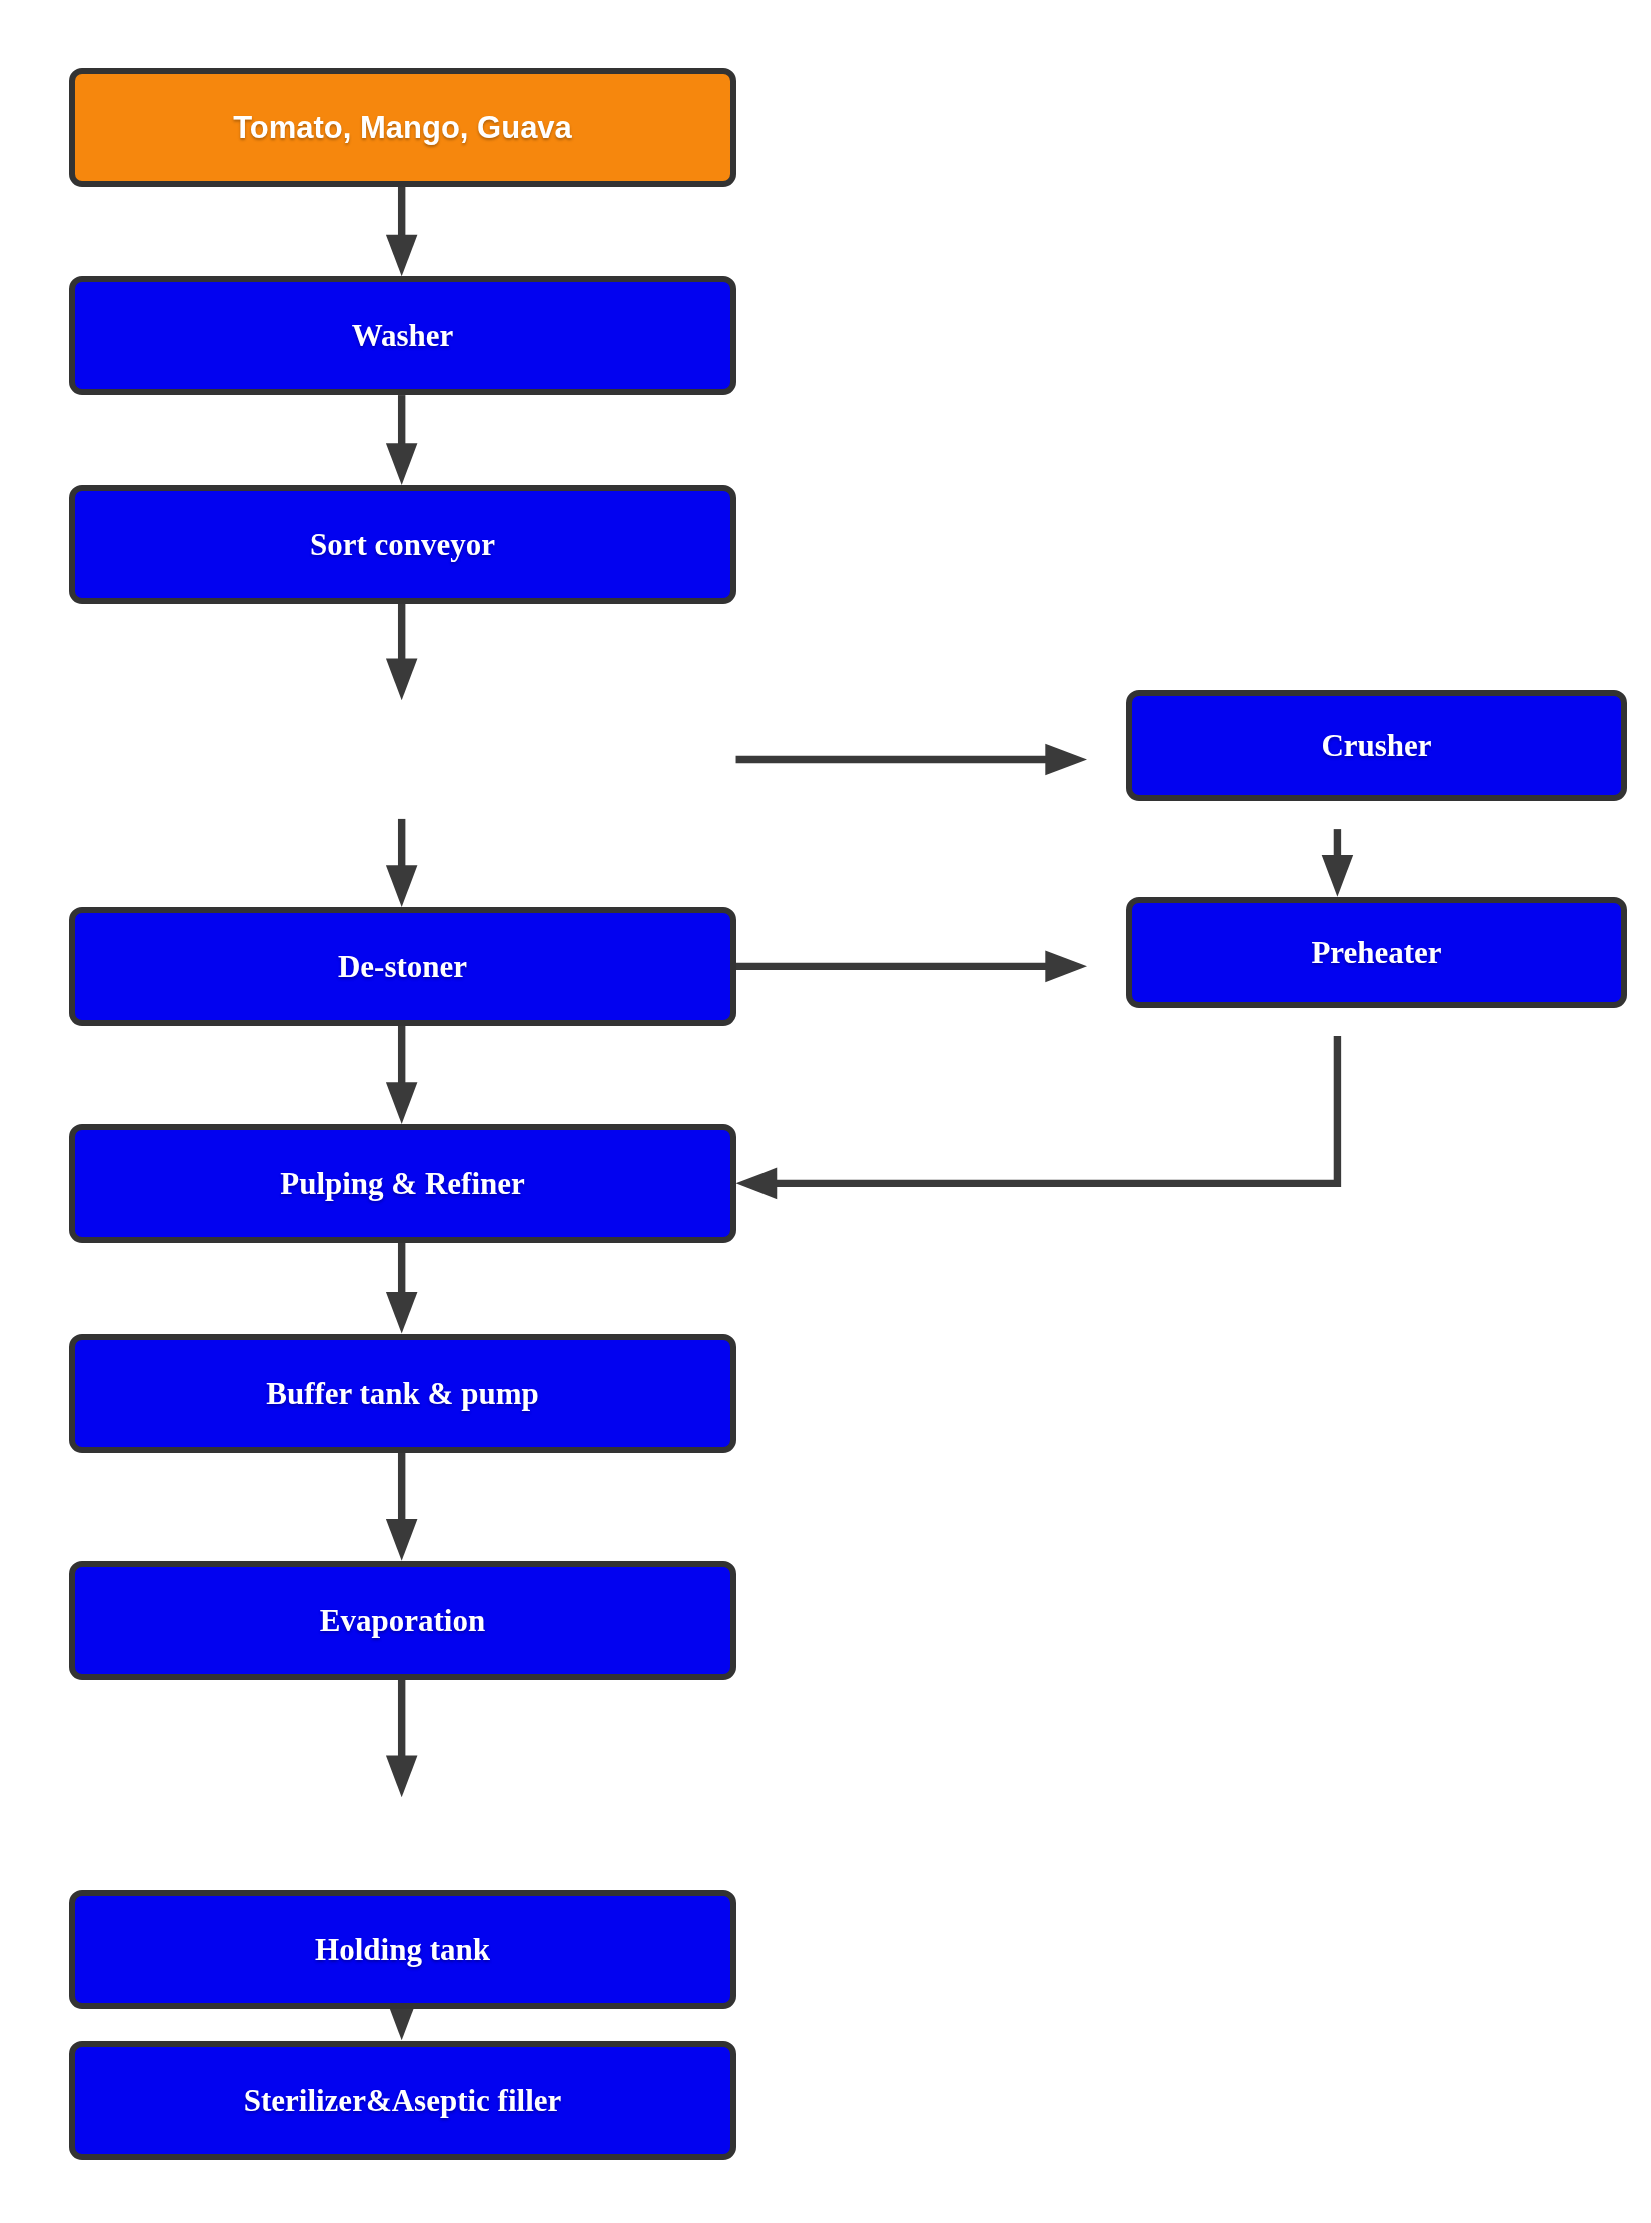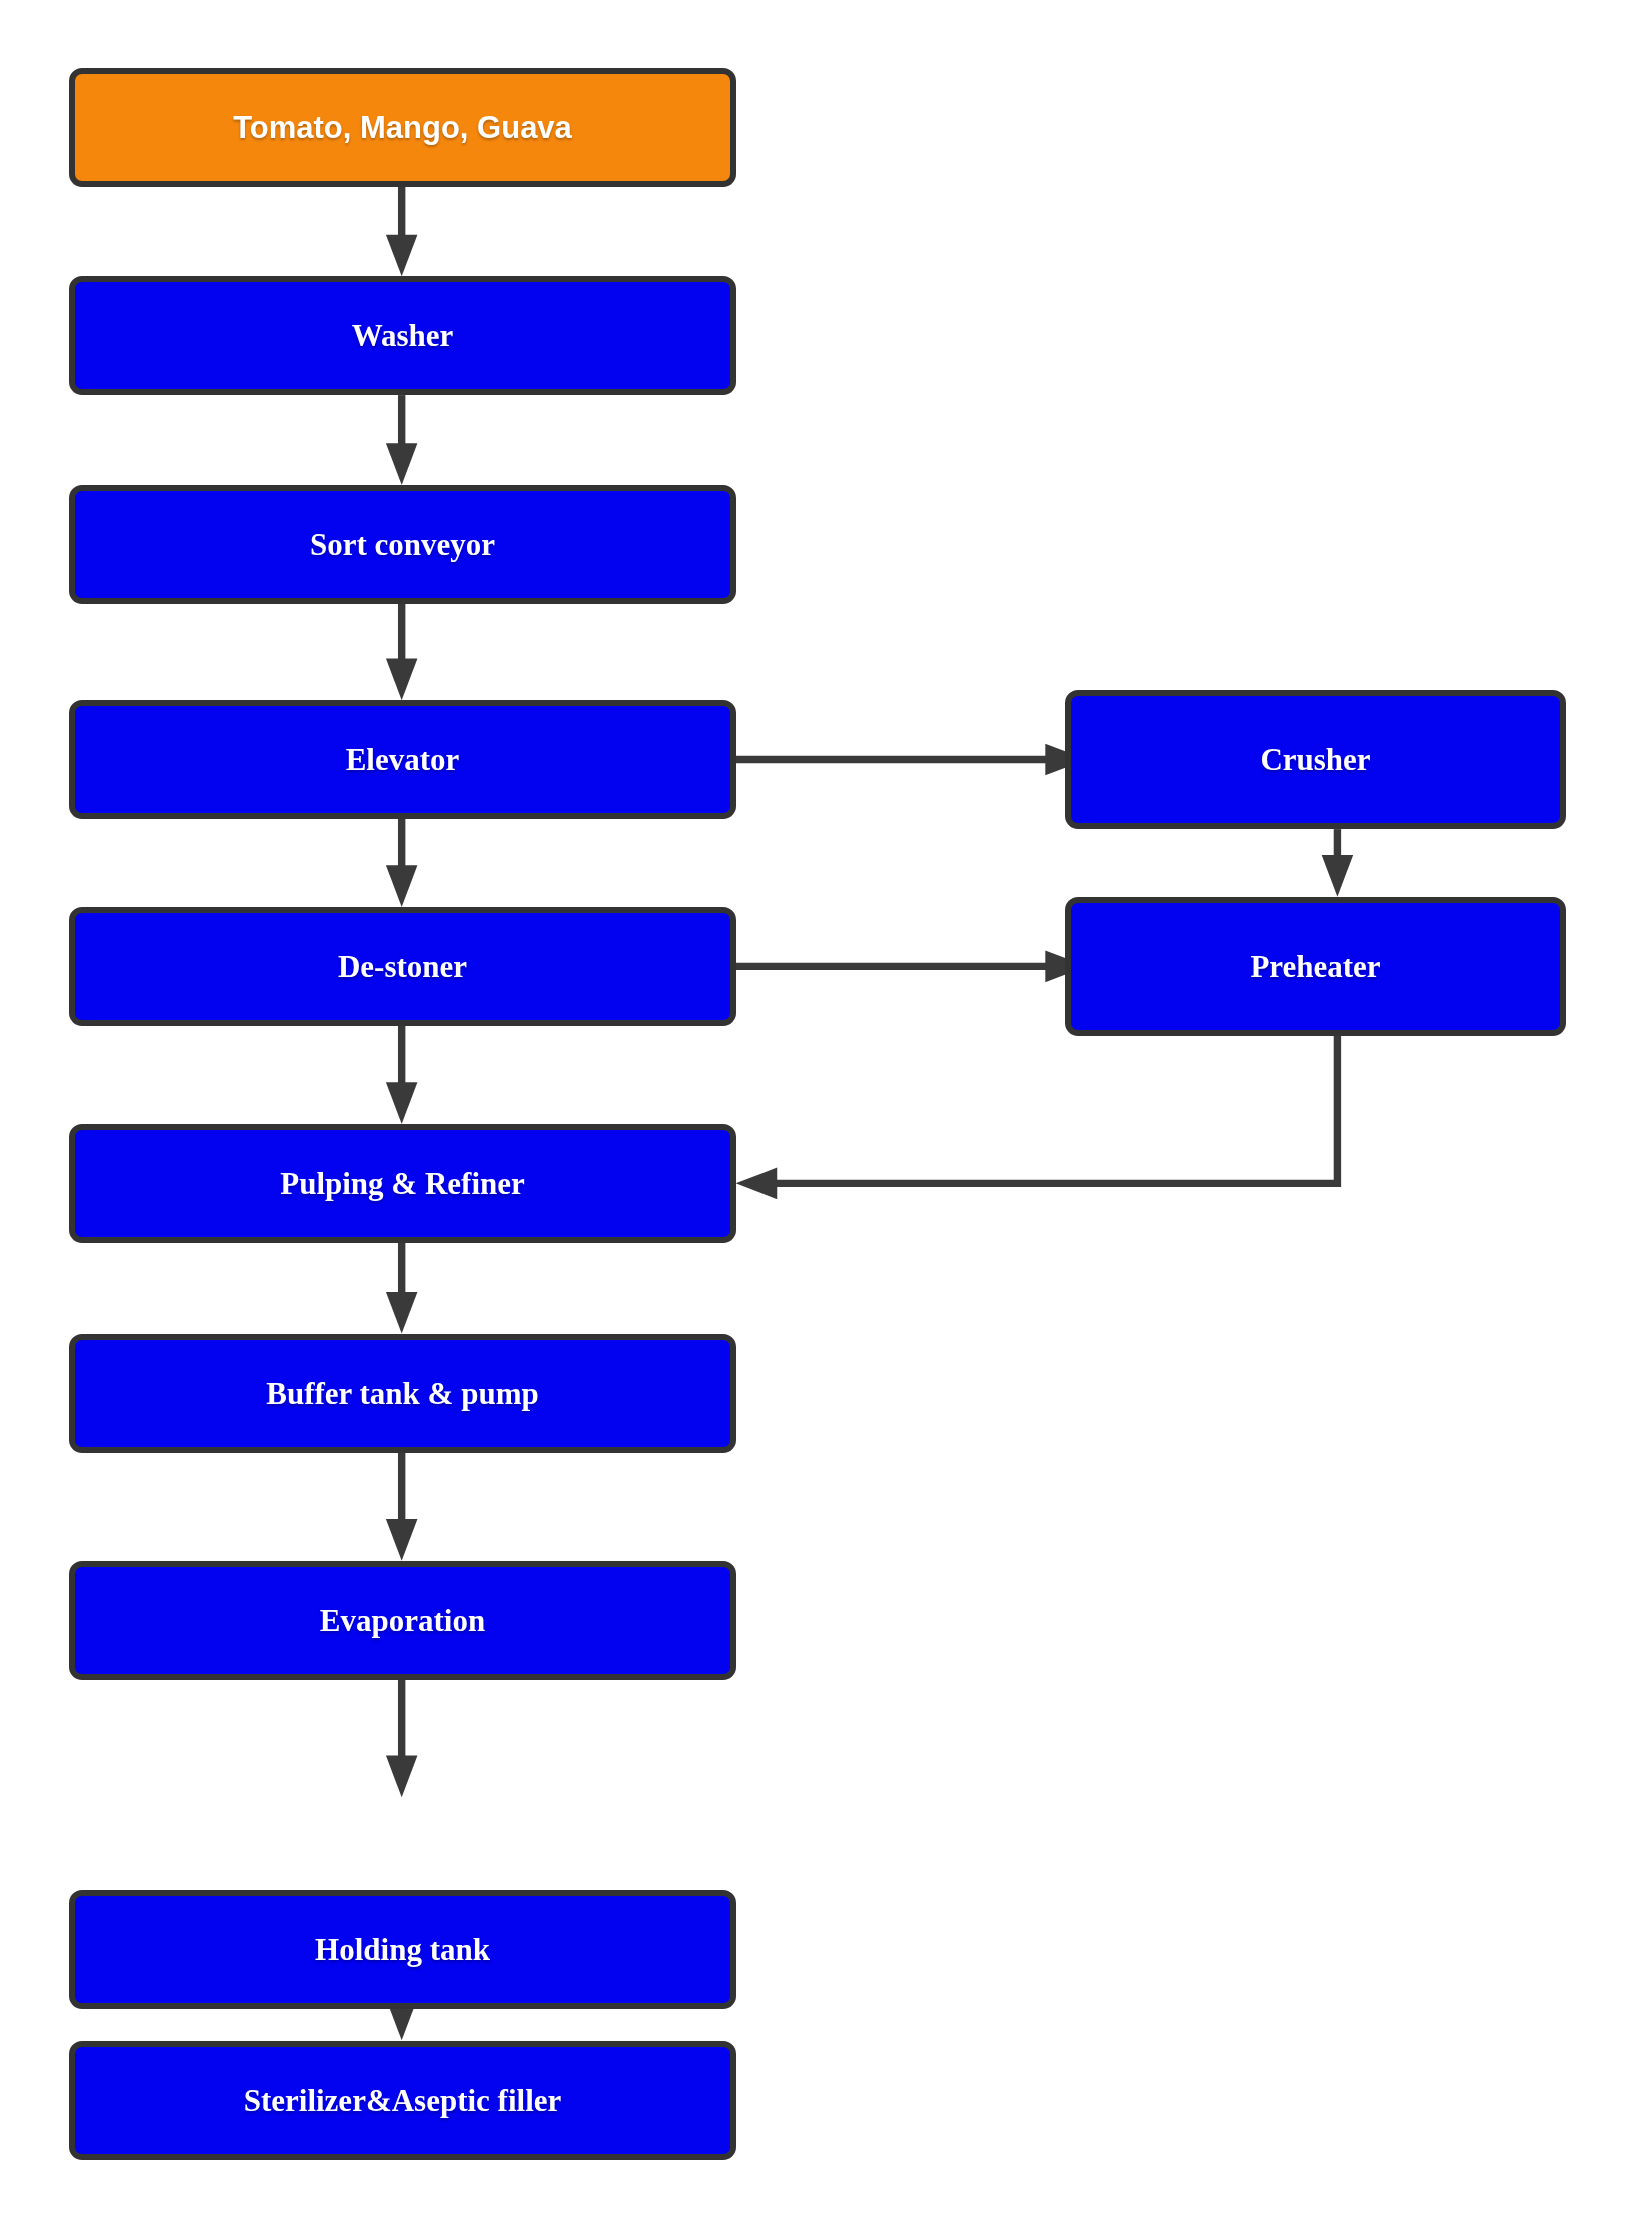--- a/index.html
+++ b/index.html
@@ -9,21 +9,21 @@
   }
   .edges { position:absolute; left:0; top:0; width:1651px; height:2223px; }
   .node {
     position:absolute; box-sizing:border-box;
     display:flex; align-items:center; justify-content:center;
     border:6.5px solid #333333; border-radius:13px;
     color:#ffffff; font-weight:bold; font-size:31px; text-align:center;
     text-shadow:0 1.9px 2.8px rgba(0,0,0,0.28);
   }
   .node.col-left  { left:69px;   width:667px; height:119px; }
-  .node.col-right { left:1065px; width:501px; height:139px; }
+  .node.col-right { left:1126px; width:501px; height:111px; }
   .fill-source  { background:#F6870D; }
   .fill-process { background:#0202F0;font-family:Liberation Serif, serif; }
 
   .pos-source        { top:68px;   }
   .pos-washer        { top:276px;  }
   .pos-sort-conveyor { top:485px;  }
   .pos-elevator      { top:700px;  }
   .pos-destoner      { top:907px;  }
   .pos-pulping       { top:1124px; }
   .pos-buffer        { top:1334px; }
@@ -105,23 +105,20 @@
   </div>
 
   <div class="node col-left fill-process pos-washer">
     <span>Washer</span>
   </div>
 
   <div class="node col-left fill-process pos-sort-conveyor">
     <span>Sort conveyor</span>
   </div>
 
-  <div class="node col-left fill-process pos-elevator">
-    <span>Elevator</span>
-  </div>
 
   <div class="node col-left fill-process pos-destoner">
     <span>De-stoner</span>
   </div>
 
   <div class="node col-right fill-process pos-crusher">
     <span>Crusher</span>
   </div>
 
   <div class="node col-right fill-process pos-preheater">

